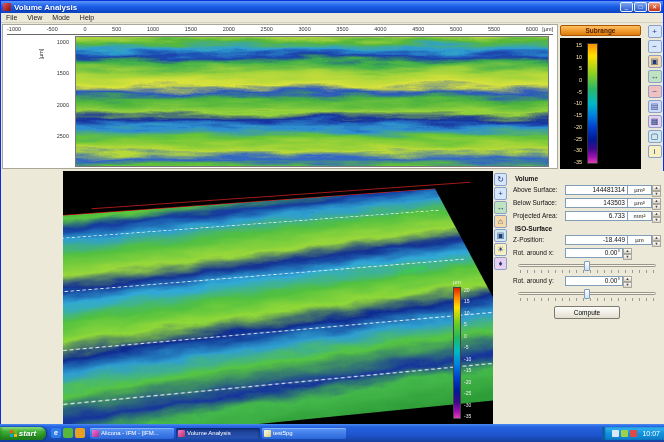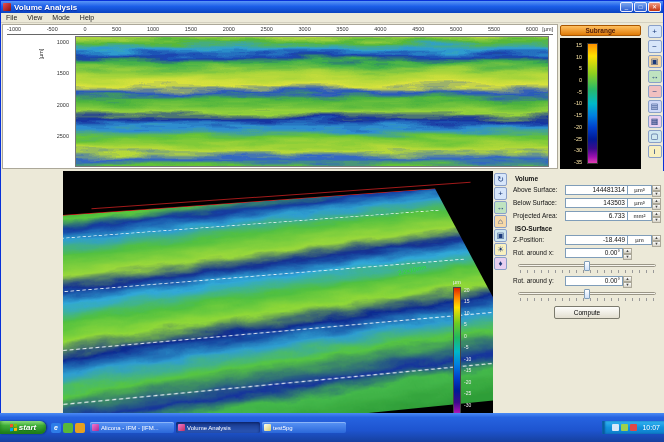--- a/index.html
+++ b/index.html
@@ -60,21 +60,21 @@
 .cp-input.narrow{flex:none;width:58px;}
 .cp-unit{flex:none;width:24px;height:10px;background:#fff;border:1px solid #7f9db9;border-left:none;font-size:6px;text-align:center;line-height:8px;}
 .cp-spin{flex:none;width:9px;height:10px;display:flex;flex-direction:column;}
 .cp-spin span{flex:1;font-size:4px;line-height:4px;text-align:center;background:linear-gradient(180deg,#fdfefe,#d6d2c6);border:1px solid #aca899;color:#444;}
 .slider{height:13px;margin:1px 8px;position:relative;}
 .slider .track{position:absolute;left:0;right:0;top:4px;height:3px;border:1px solid #9a9687;border-radius:2px;background:#f6f4ec;}
 .slider .thumb{position:absolute;left:48%;top:1px;width:6px;height:10px;background:linear-gradient(180deg,#fff,#cfe0f8);border:1px solid #7f9db9;border-radius:1px;}
 .slider .ticks{position:absolute;left:2px;right:2px;bottom:0;height:3px;background:repeating-linear-gradient(90deg,#999 0 1px,transparent 1px 7px);}
 .compute-btn{display:block;margin:5px auto 0;width:66px;height:13px;background:linear-gradient(180deg,#fdfdfb,#e3dfd0);border:1px solid #7b7a6d;border-radius:2px;font-size:6.5px;font-family:"Liberation Sans",sans-serif;}
 
-.taskbar{position:absolute;left:0;bottom:0;width:664px;height:29px;background:linear-gradient(180deg,#4b8bf5 0%,#2663e0 15%,#1e54cf 60%,#16409f 100%);display:flex;align-items:center;}
+.taskbar{position:absolute;left:0;bottom:0;width:664px;height:18px;background:linear-gradient(180deg,#4b8bf5 0%,#2663e0 15%,#1e54cf 60%,#16409f 100%);display:flex;align-items:center;}
 .start-btn{height:13px;width:46px;flex:none;background:linear-gradient(180deg,#8fe07f 0%,#3fae38 35%,#2c8f26 100%);border-radius:0 6px 6px 0;display:flex;align-items:center;justify-content:center;gap:2px;color:#fff;font-size:8px;font-style:italic;font-weight:bold;text-shadow:0 1px 1px #14691a;box-shadow:inset 0 -3px 4px #1d7a18,1px 0 2px #0a2a6a;}
 .winflag{width:7px;height:7px;display:grid;grid-template-columns:1fr 1fr;grid-template-rows:1fr 1fr;gap:1px;transform:skewY(-6deg);flex:none;}
 .winflag i{display:block;}
 .winflag i:nth-child(1){background:#f35325;}
 .winflag i:nth-child(2){background:#81bc06;}
 .winflag i:nth-child(3){background:#05a6f0;}
 .winflag i:nth-child(4){background:#ffba08;}
 .ql{display:flex;gap:2px;margin:0 5px;align-items:center;}
 .ql-icon{width:10px;height:10px;border-radius:2px;font-size:7px;line-height:10px;text-align:center;color:#fff;font-weight:bold;font-style:italic;}
 .tasks{display:flex;gap:2px;align-items:center;}

